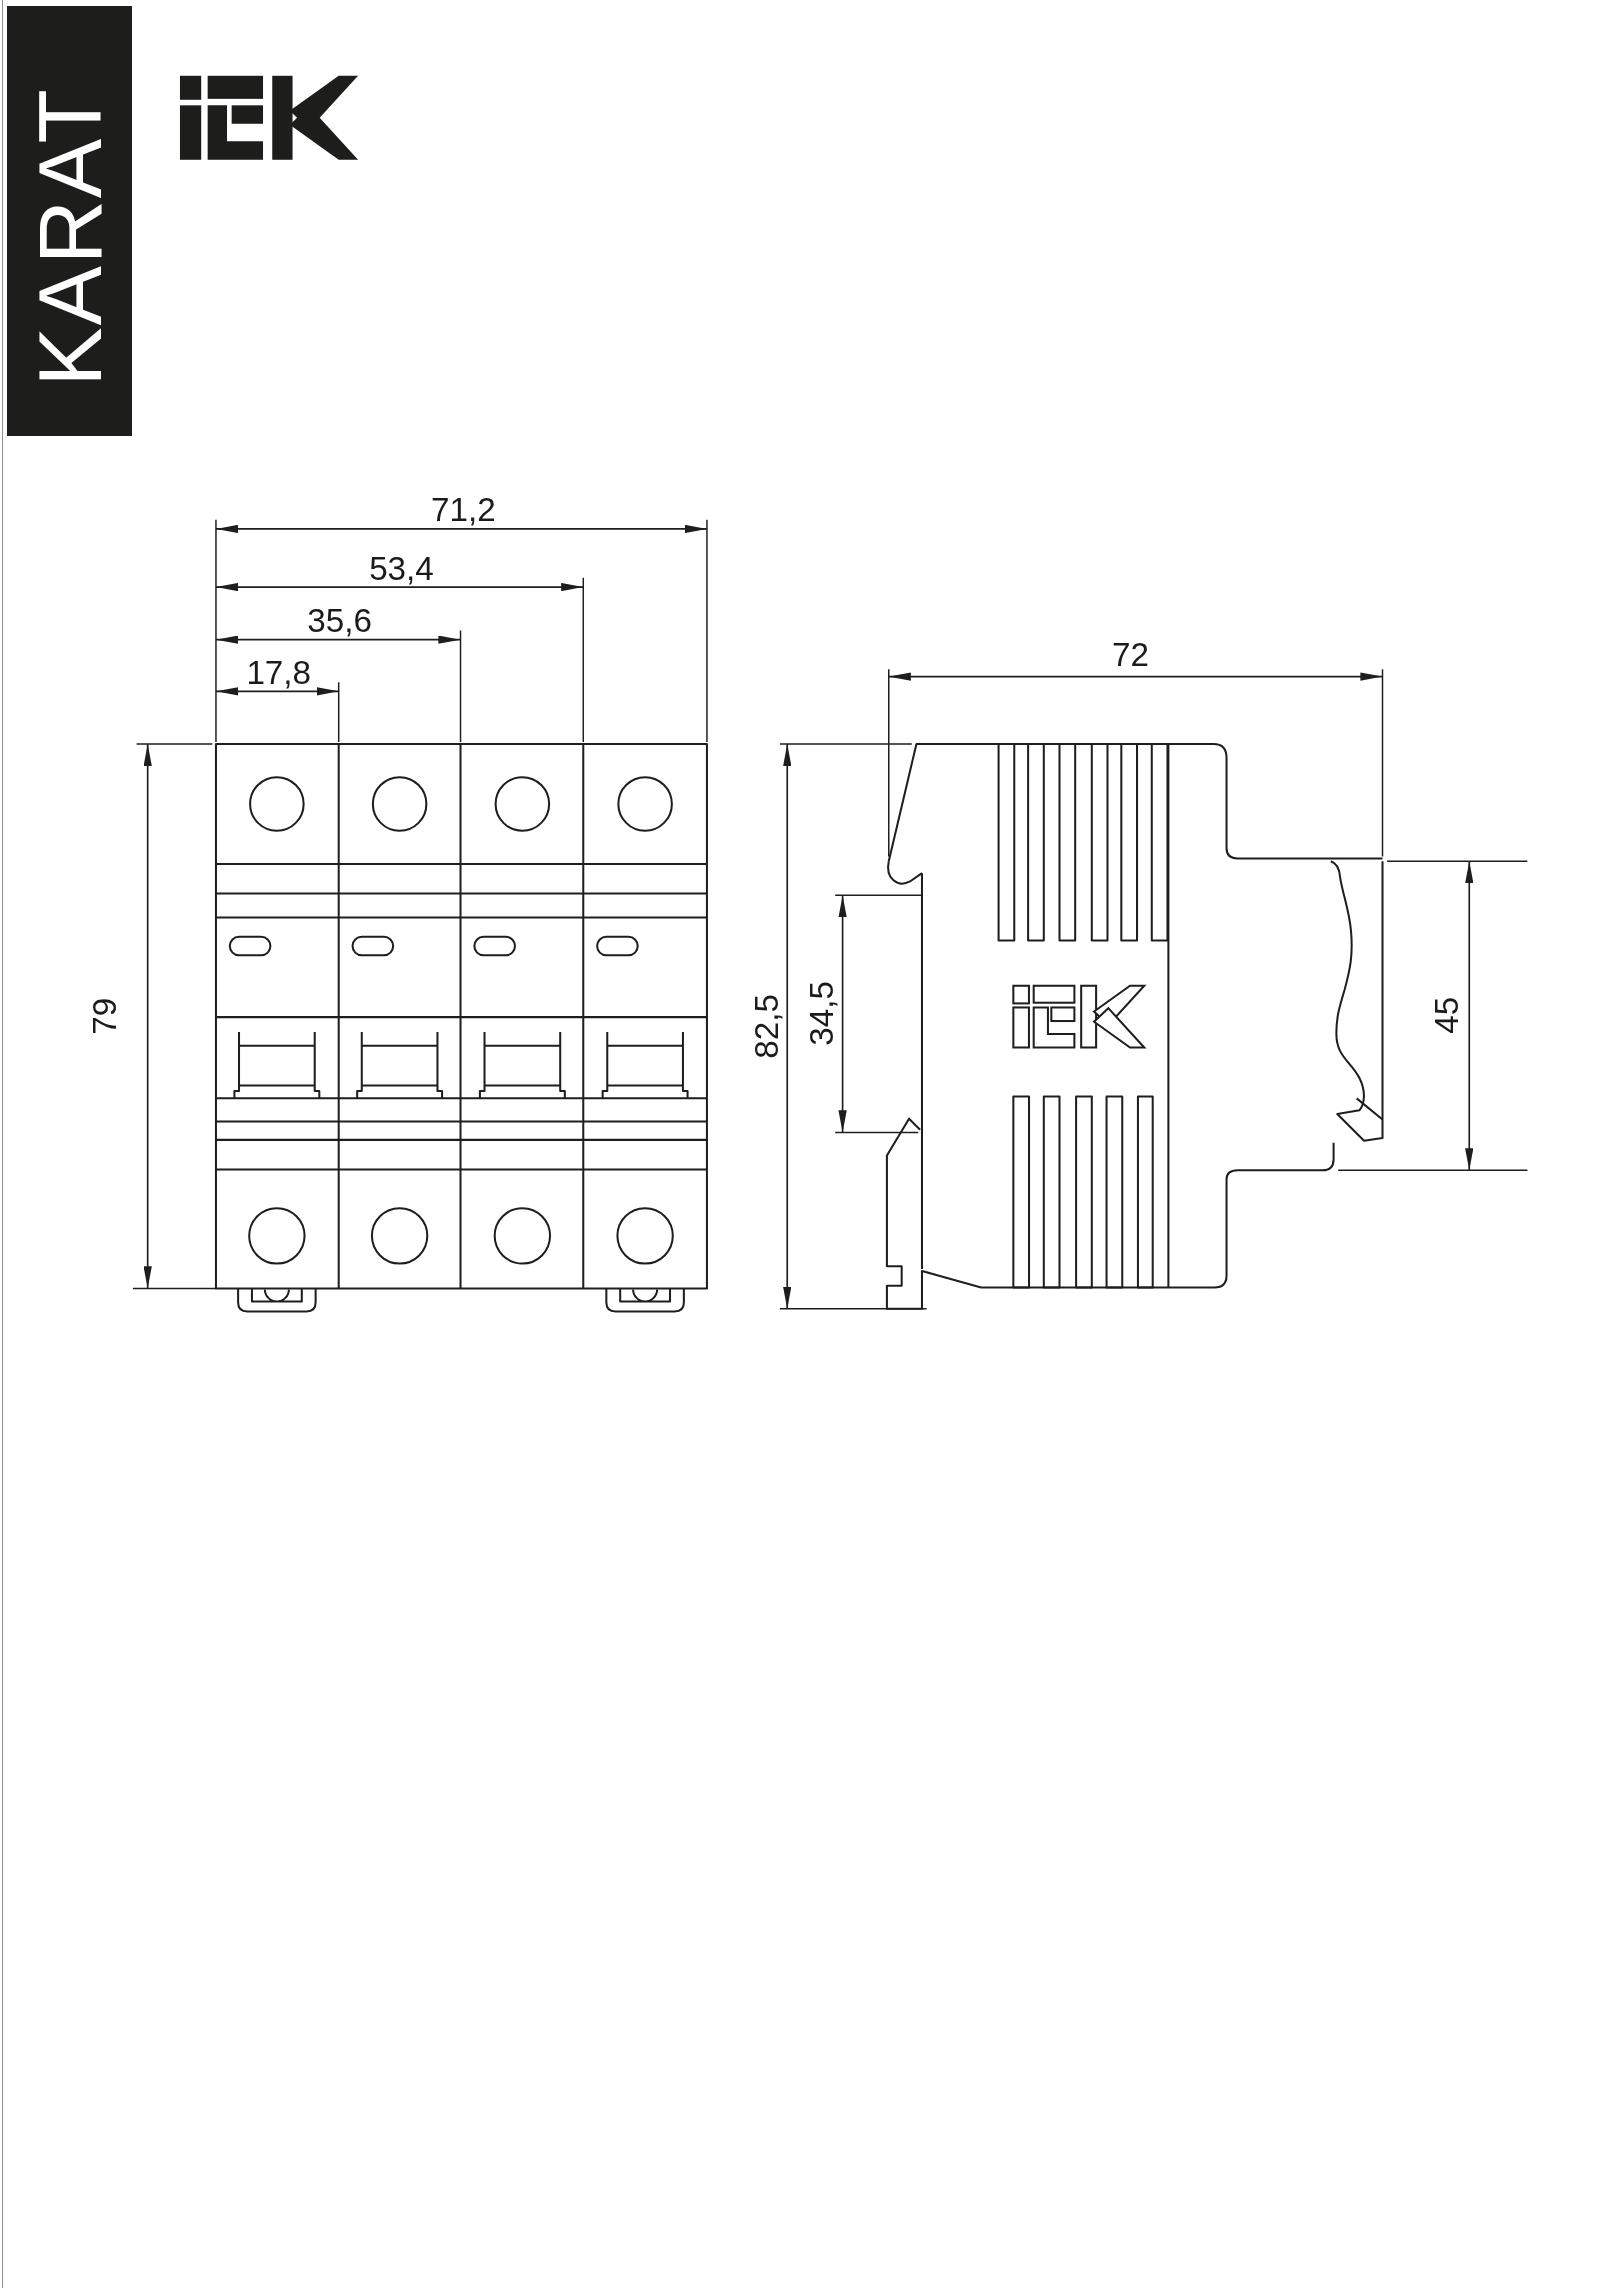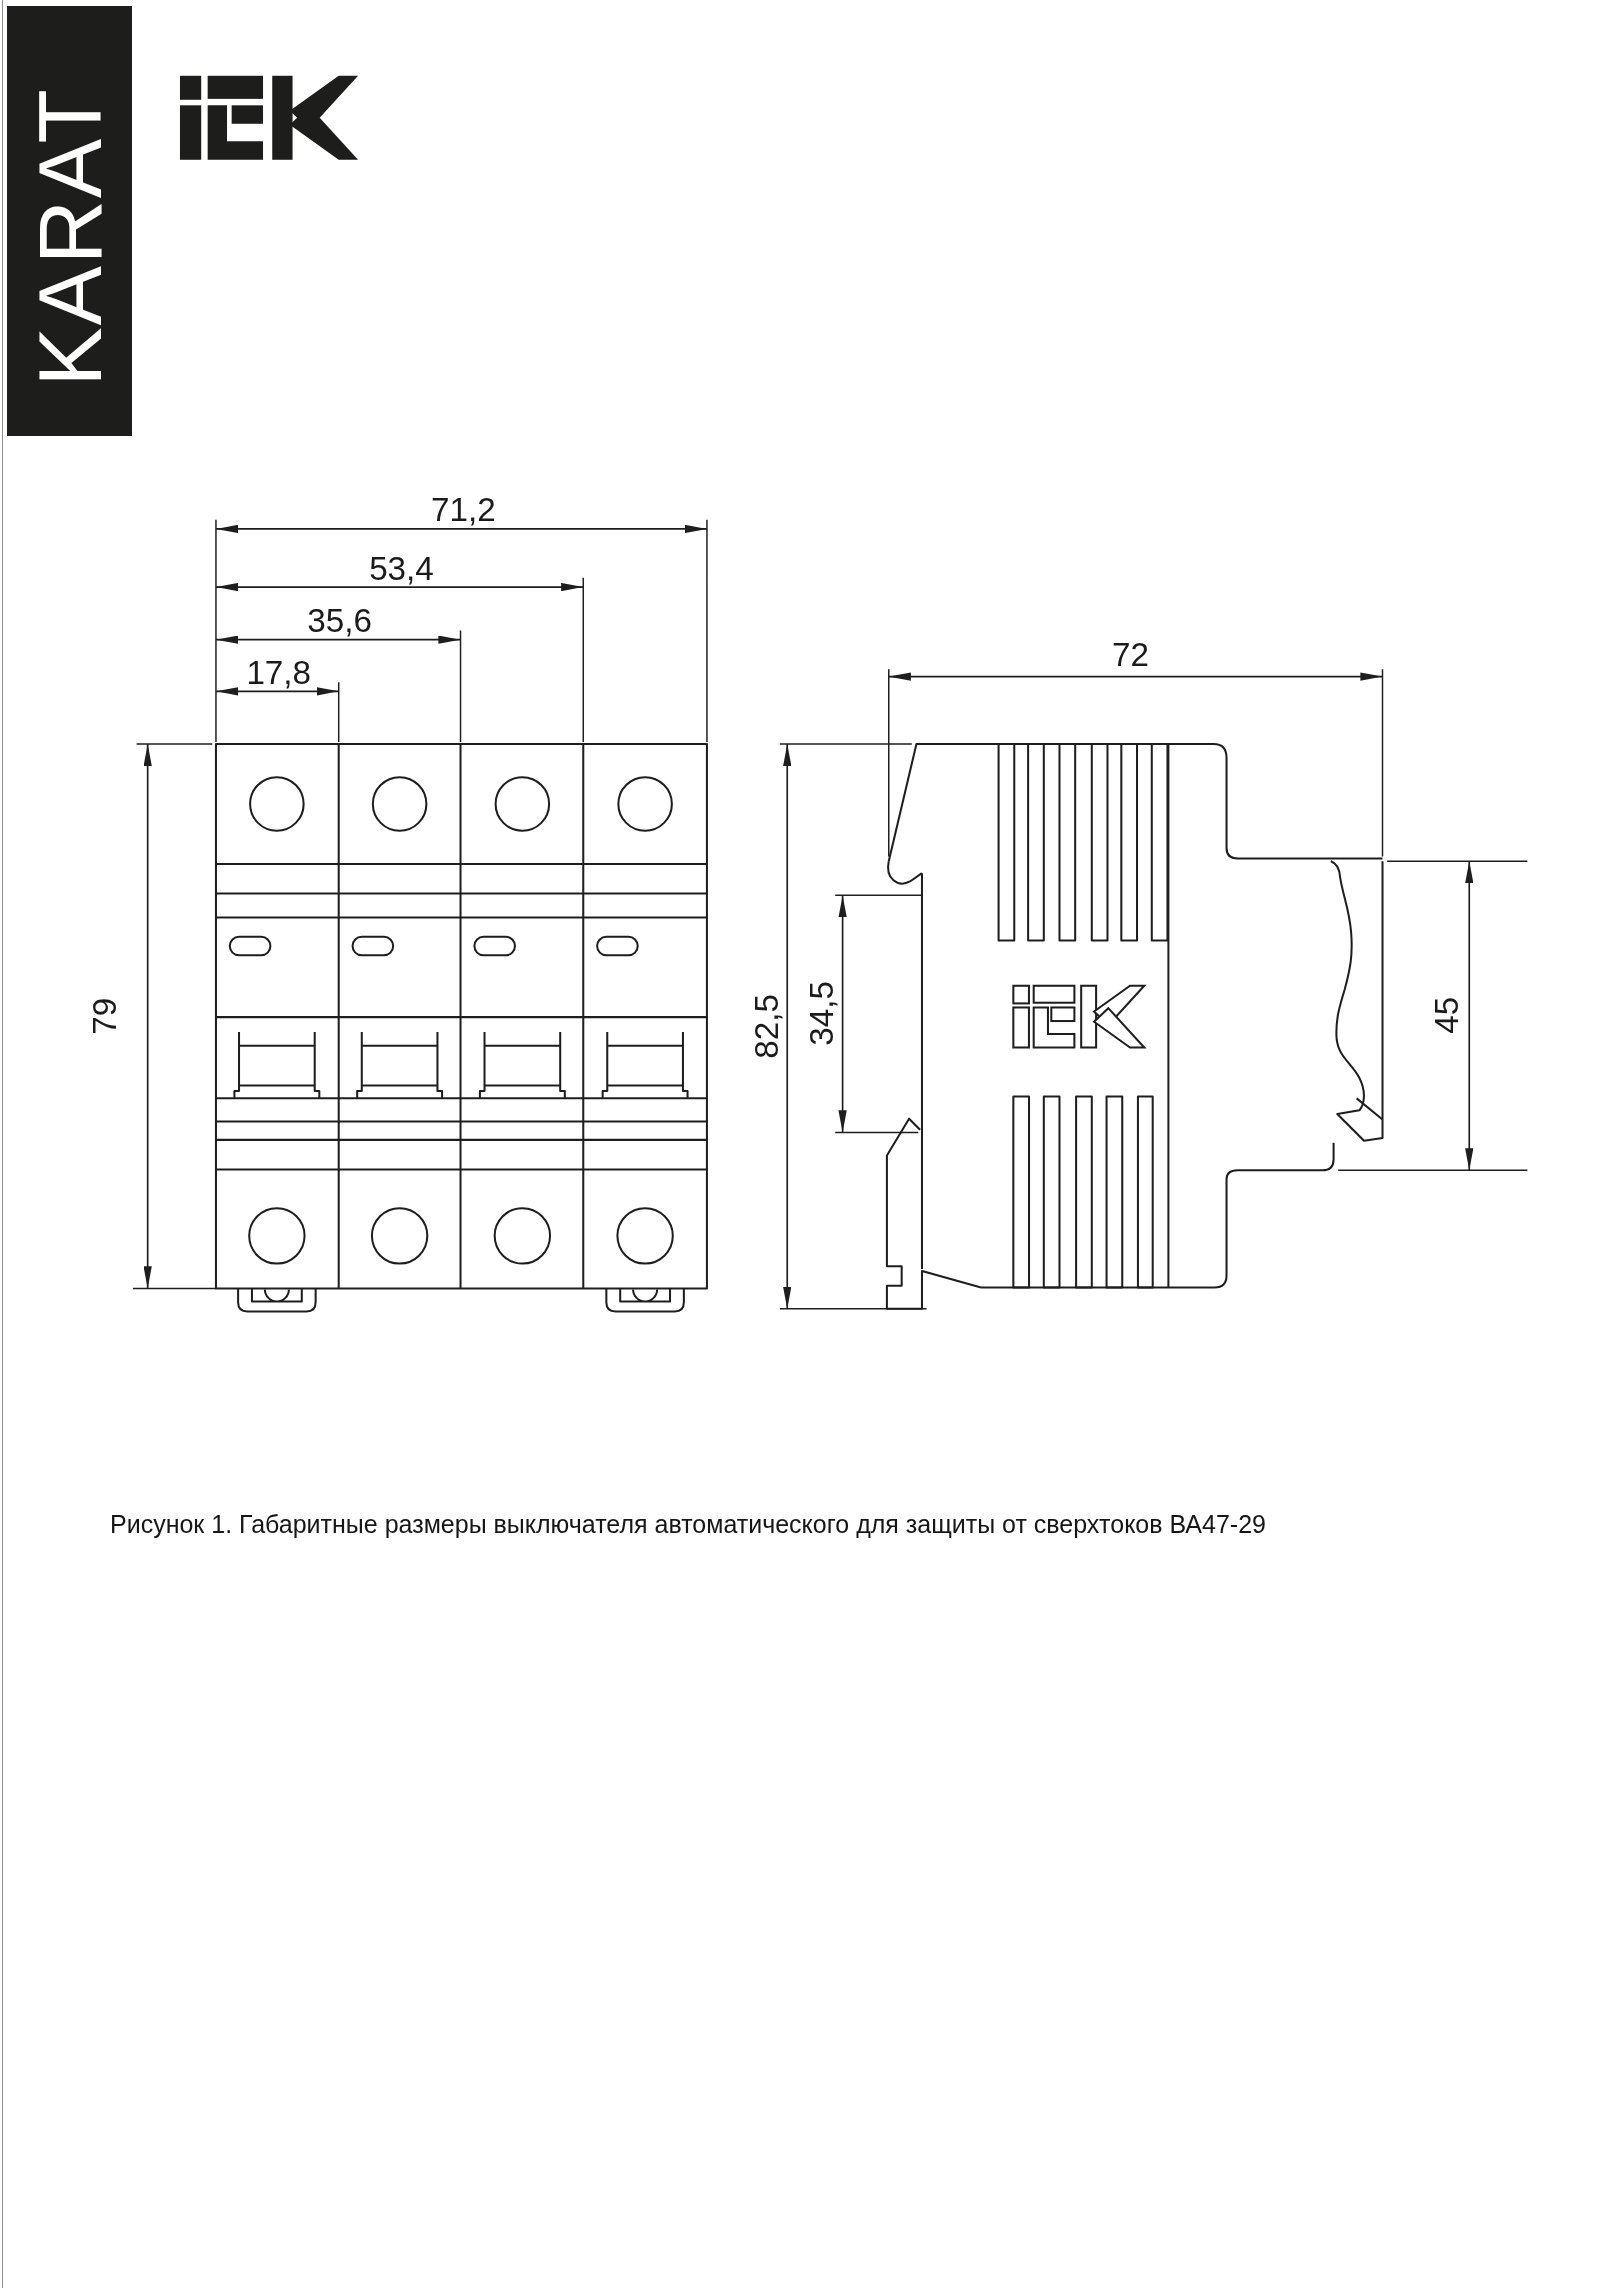--- a/index.html
+++ b/index.html
@@ -165,15 +165,14 @@
       </g>
 
       <g>
         <path class="ext" d="M1503,933 H1655 M1450,1268 H1655"></path>
         <line class="dim" x1="1592" y1="933" x2="1592" y2="1268"></line>
         <text class="dimtext" x="1580" y="1100" text-anchor="middle" transform="rotate(-90 1580 1100)">45</text>
       </g>
     </g>
   </svg>
 
-  <div class="caption">Рисунок 1. Габаритные размеры выключателя автоматического для защиты от сверхтоков ВА47-29</div>
 </div>
 
 
 </body></html>

